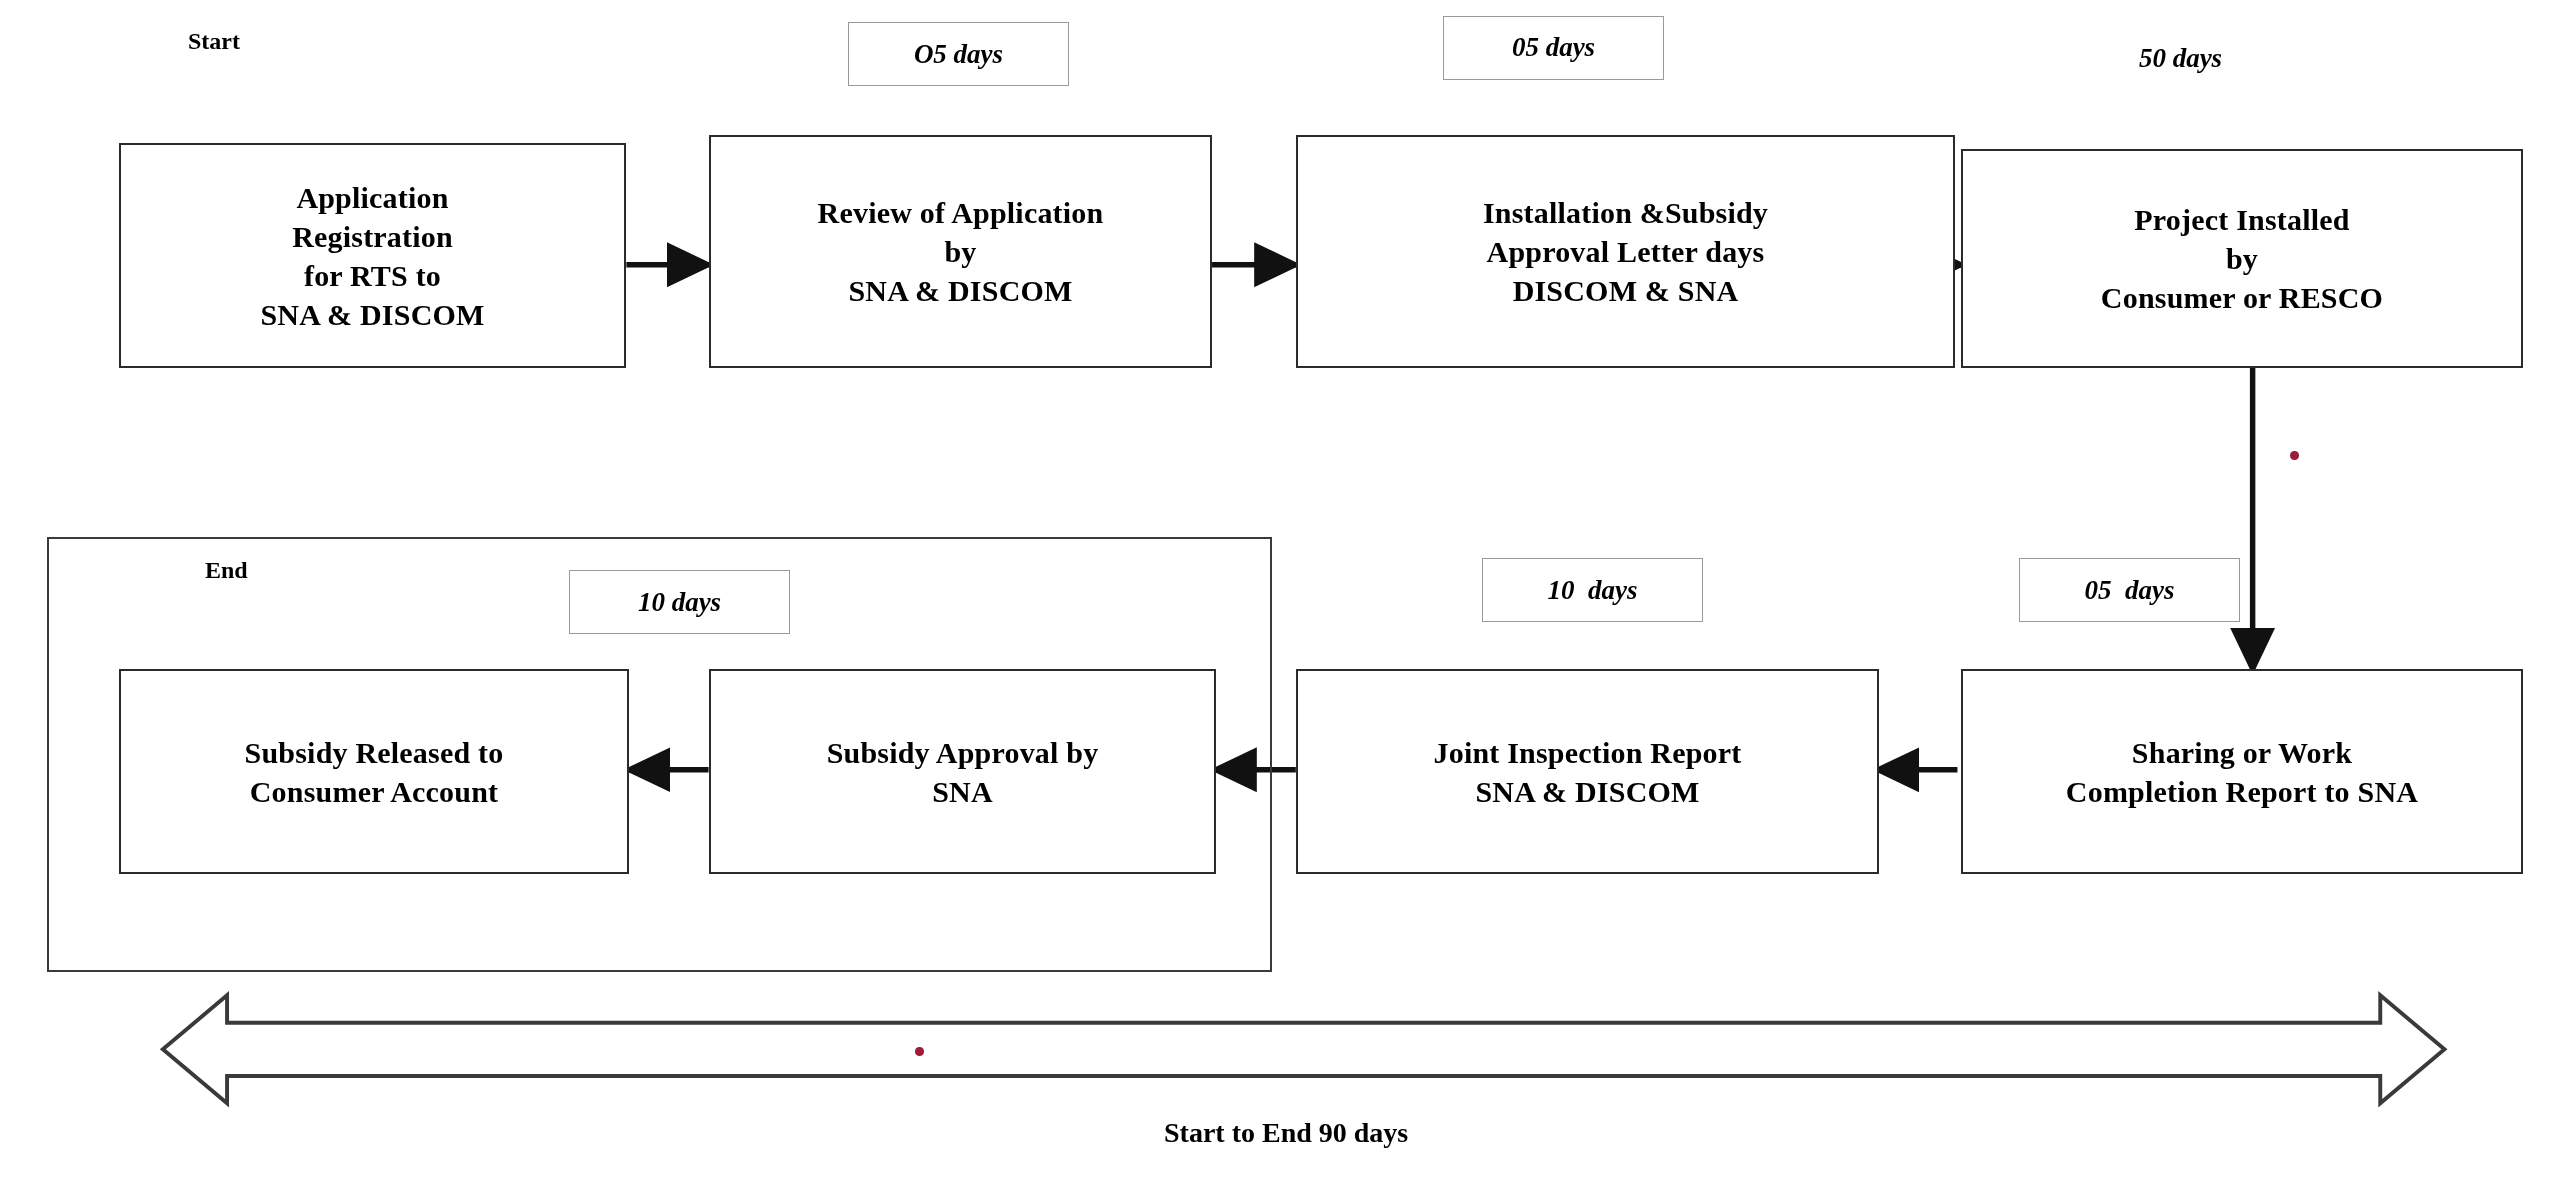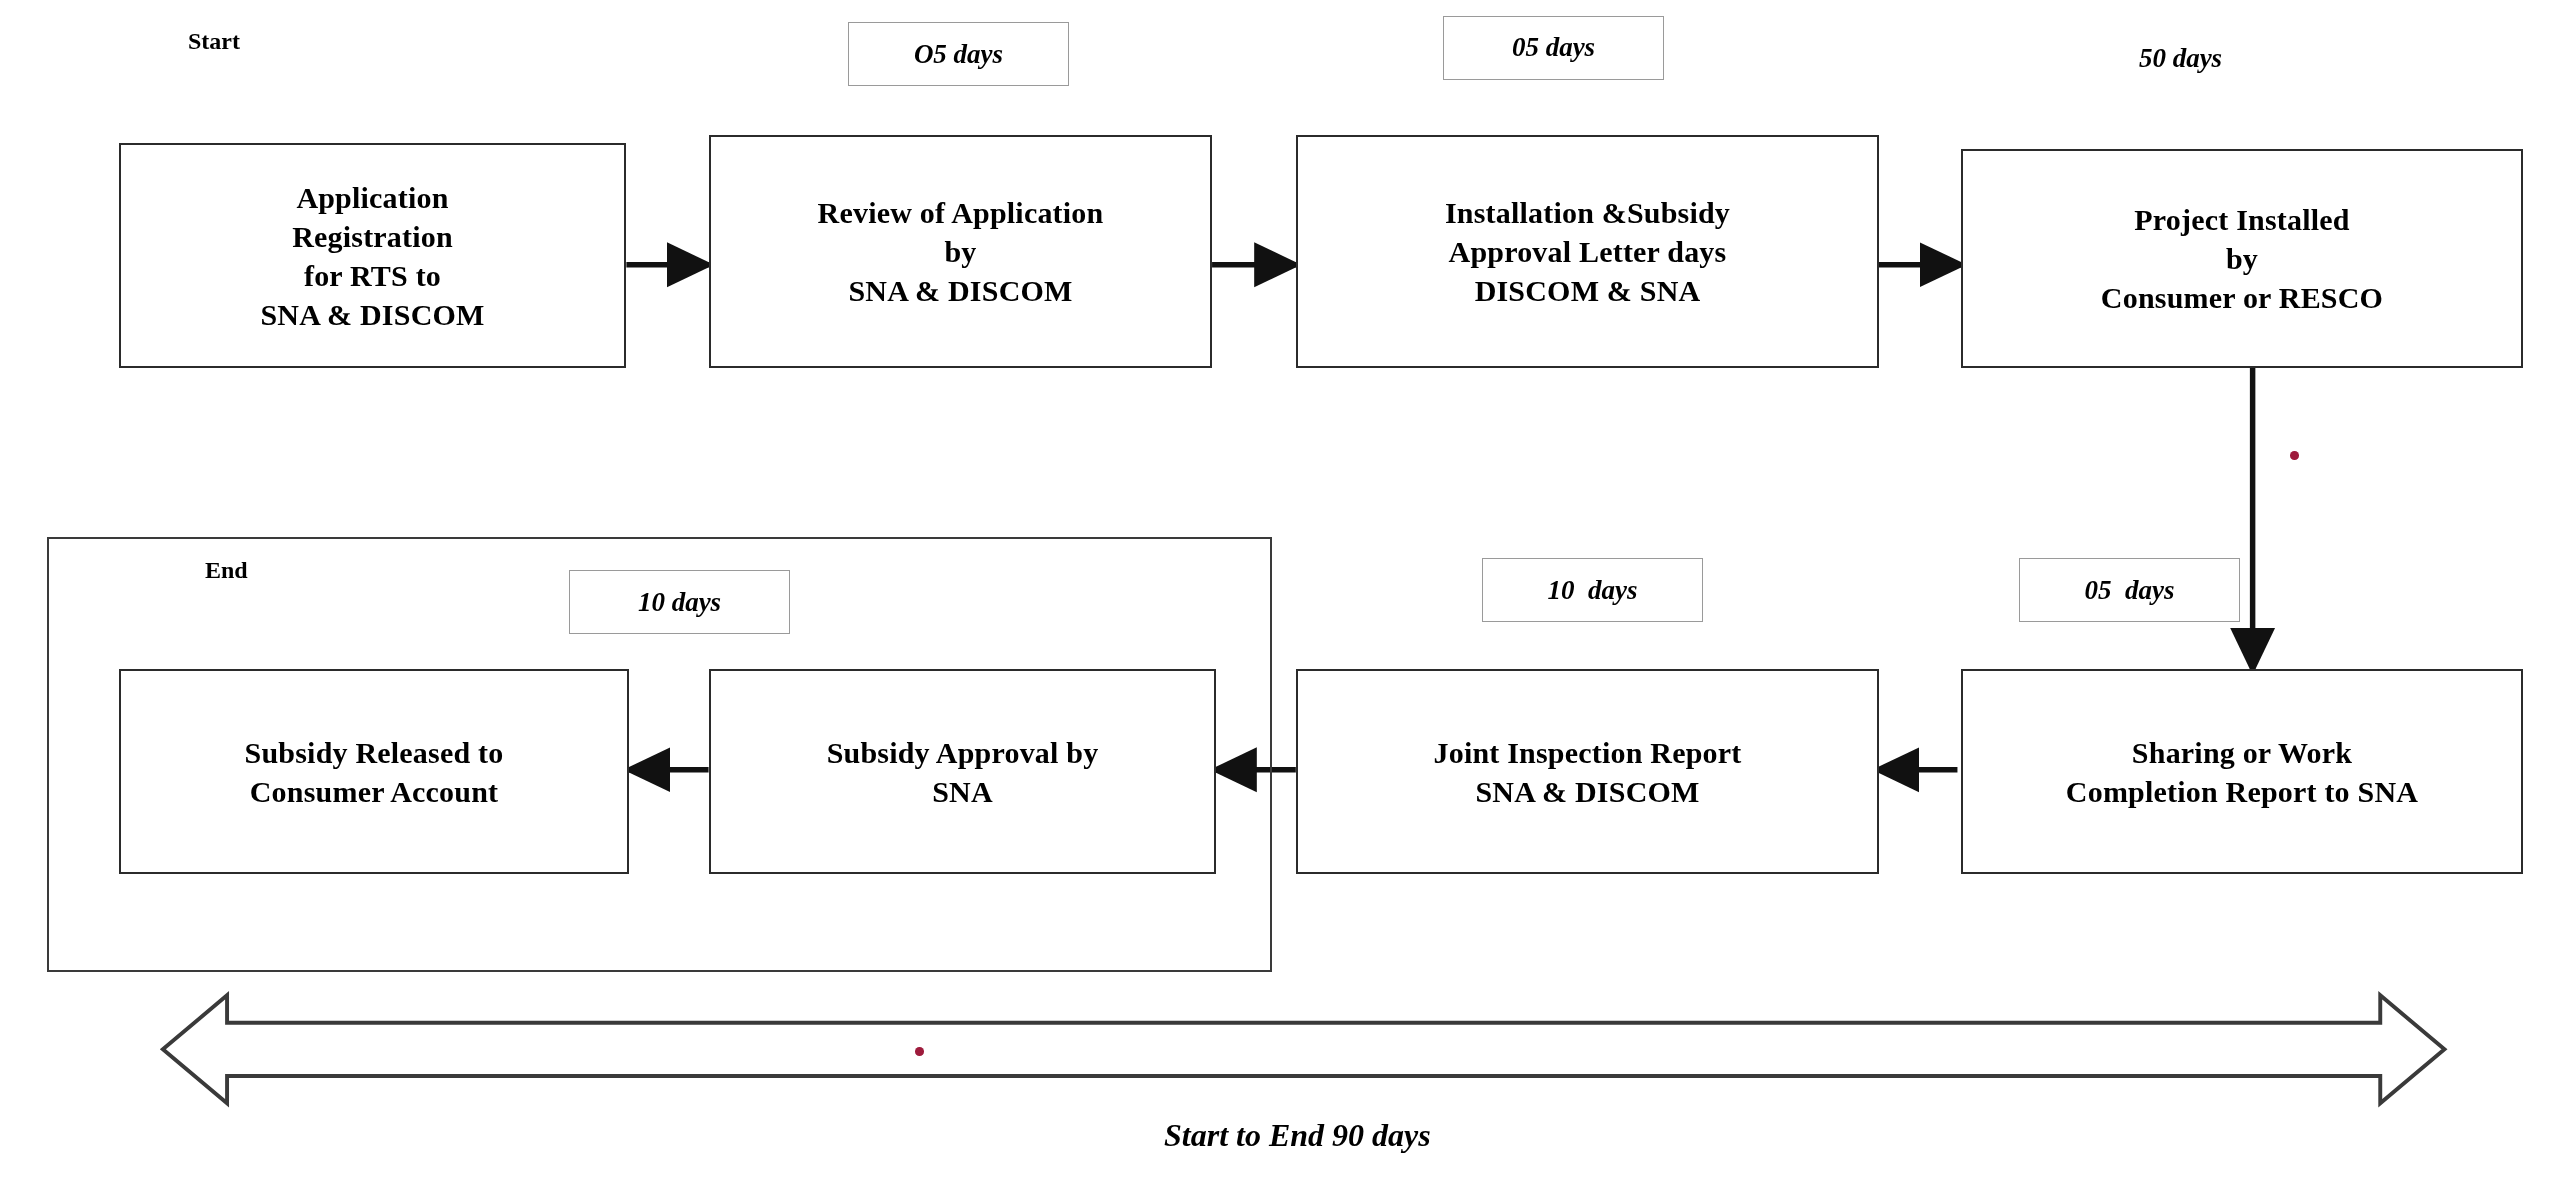--- a/index.html
+++ b/index.html
@@ -44,21 +44,21 @@
   .chip.bare{border:none;background:transparent;}
 
   
   .lbl{
     position:absolute;
     font-weight:bold;
     color:#000;
     white-space:nowrap;
   }
   .lbl.big{font-size:24px;}
-  .lbl.caption{font-size:32px;font-style:italic;}
+  .lbl.caption{font-size:28px;}
 
   
   .group-rect{
     position:absolute;
     border:2.3px solid #3a3a3a;
     box-sizing:border-box;
     background:transparent;
   }
 
   
@@ -119,21 +119,21 @@
   </div>
 
   <div class="pbox" style="left:709px;top:135px;width:503px;height:233px;">
     <span class="lines">
       <span class="ln">Review of  Application</span>
       <span class="ln">by</span>
       <span class="ln">SNA &amp; DISCOM</span>
     </span>
   </div>
 
-  <div class="pbox" style="left:1296px;top:135px;width:583px;height:233px;">
+  <div class="pbox" style="left:1296px;top:135px;width:659px;height:233px;">
     <span class="lines">
       <span class="ln">Installation &amp;Subsidy</span>
       <span class="ln">Approval Letter  days</span>
       <span class="ln">DISCOM &amp; SNA</span>
     </span>
   </div>
 
   <div class="pbox" style="left:1961px;top:149px;width:562px;height:219px;">
     <span class="lines">
       <span class="ln">Project Installed</span>

